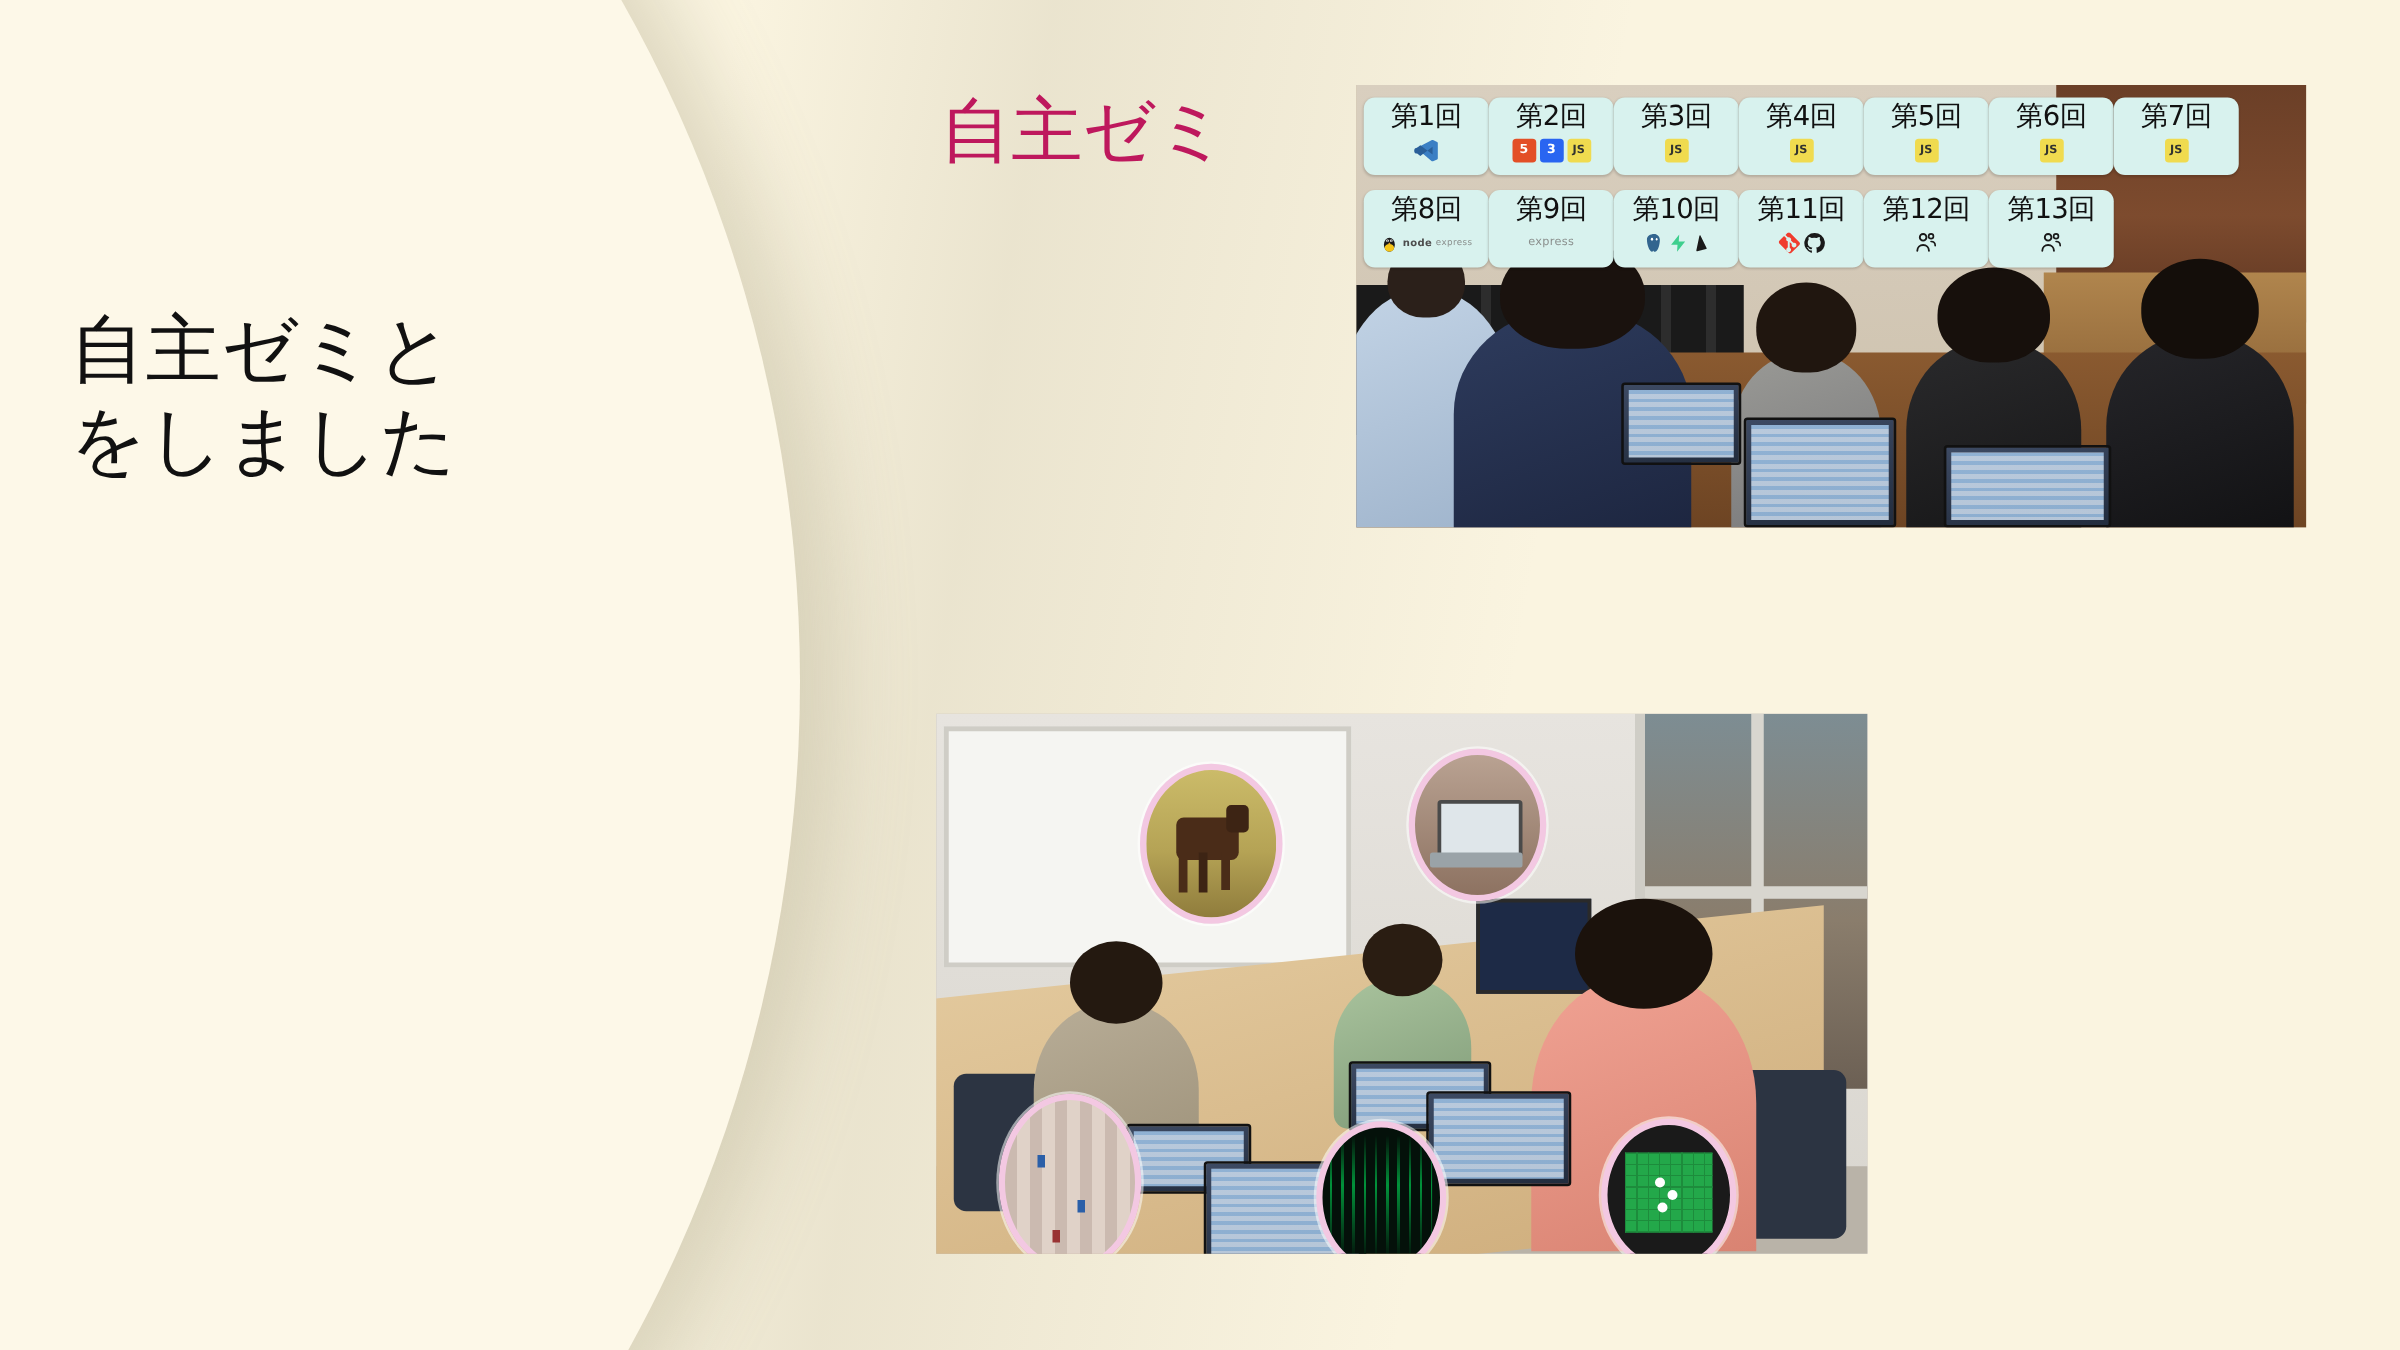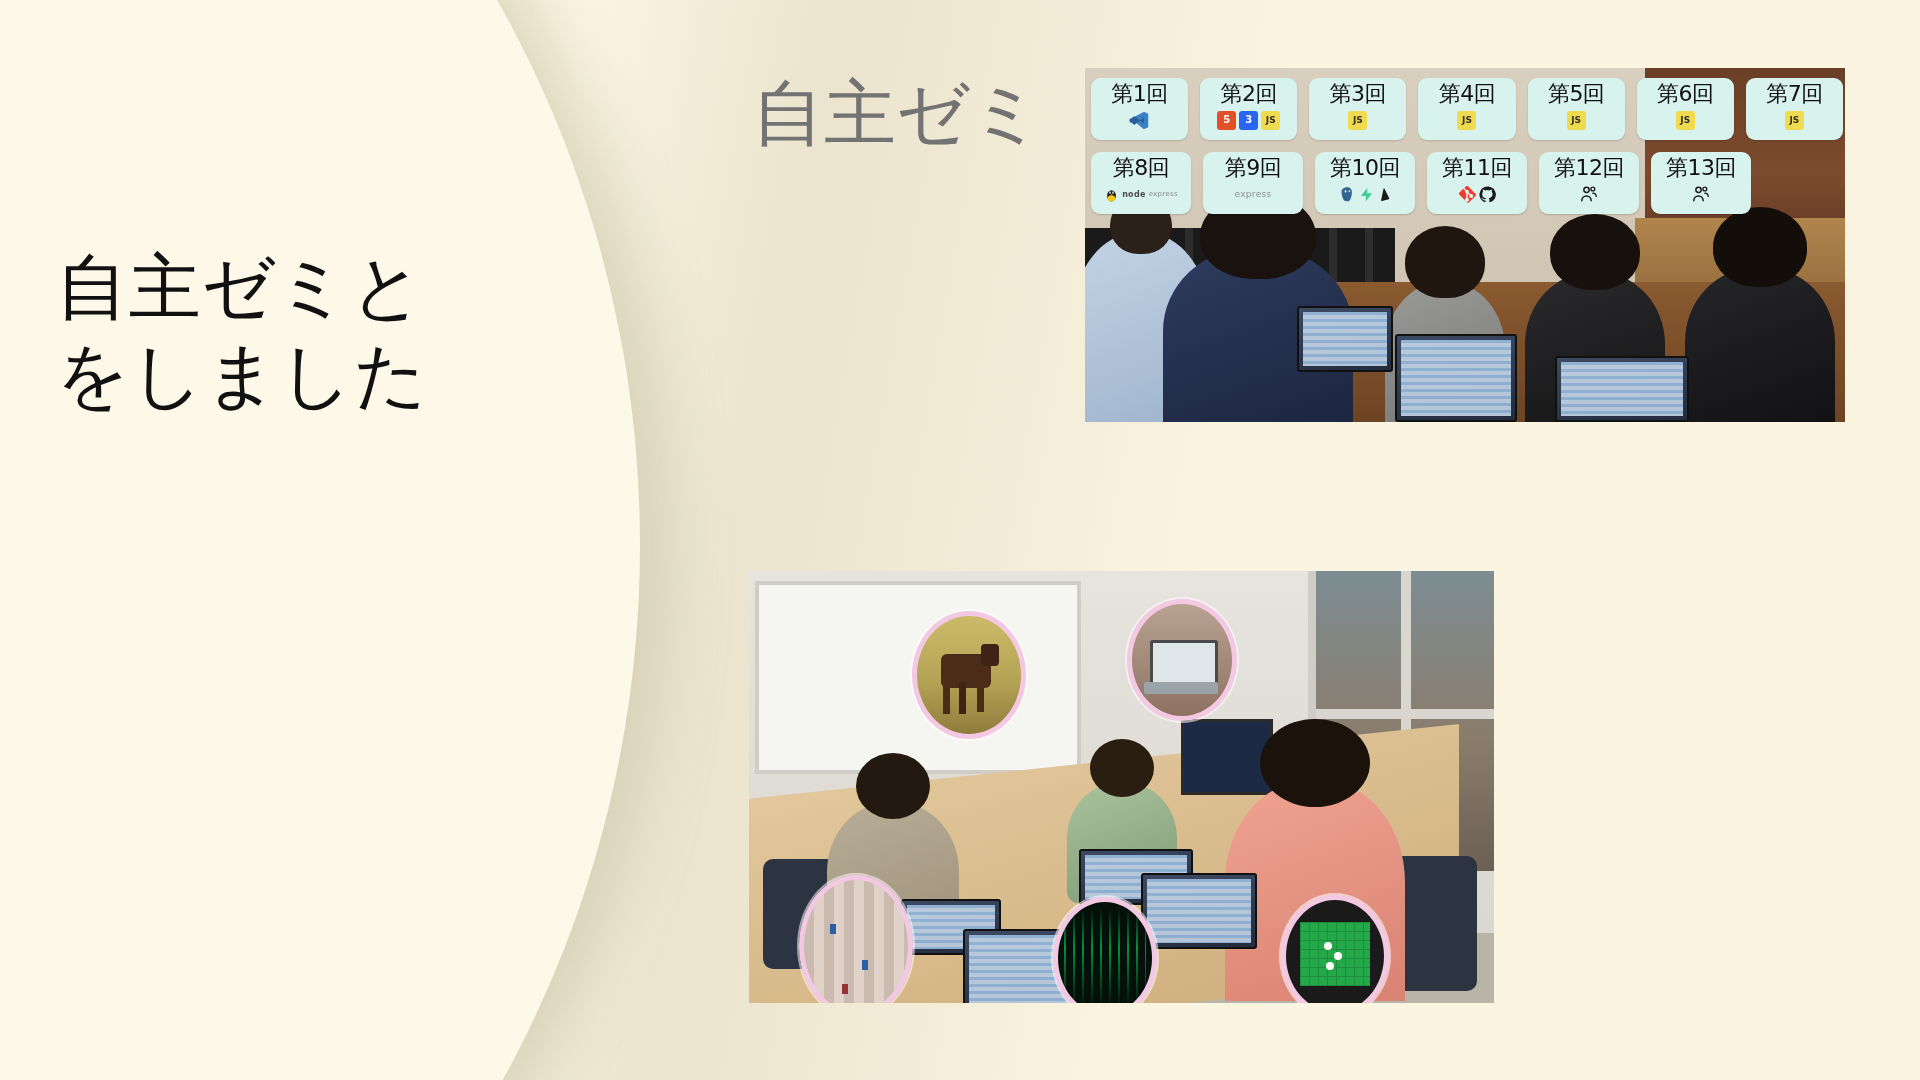--- a/index.html
+++ b/index.html
@@ -26,31 +26,31 @@
     border-radius:50%;
     background:#fdf8e8;
     box-shadow:42px 0 60px -10px rgba(160,152,120,.30);
   }
 
   
   .headline{
     position:absolute;left:56px;top:244px;
     z-index:5;
     color:#111;
-    font-size:72px;
+    font-size:60px;
     line-height:1.22;
     letter-spacing:.01em;
     font-weight:400;
   }
   .headline .ln{display:block;white-space:nowrap;}
 
   
   .cap{
-    position:absolute;z-index:5;color:#737373;
-    font-size:72px;line-height:1;white-space:nowrap;font-weight:400;
+    position:absolute;z-index:5;color:#be185d;
+    font-size:57px;line-height:1;white-space:nowrap;font-weight:400;
   }
   #cap-zemi{left:752px;top:77px;}
   #cap-komaba{left:1592px;top:566px;}
 
   
   .photo{position:absolute;overflow:hidden;z-index:4;}
   #photo-zemi{left:1085px;top:68px;width:760px;height:354px;background:#cdbfa7;}
   #photo-komaba{left:749px;top:571px;width:745px;height:432px;background:#c9c4bd;}
 
   
@@ -91,21 +91,21 @@
     width:62px;height:56px;border-radius:50%;background:#2a1d17;}
   .k-monitor{position:absolute;width:86px;height:70px;background:#1d2a46;border:3px solid #2a2a2a;}
   .k-chair{position:absolute;background:#2c3442;border-radius:10px;}
 
   
   .bub{position:absolute;border-radius:50%;border:5px solid #f3c8e2;
     box-shadow:0 0 0 2px rgba(255,255,255,.55);overflow:hidden;z-index:6;}
 
   
   .cards{position:absolute;left:1091px;top:78px;width:752px;z-index:7;}
-  .crow{display:flex;gap:12px;text-align:center;}
+  .crow{display:flex;gap:0;text-align:center;}
   .crow + .crow{margin-top:12px;}
   .card{
     width:100px;height:62px;border-radius:9px;
     background:#d8f2ee;
     display:flex;flex-direction:column;align-items:center;justify-content:flex-start;
     padding-top:4px;box-sizing:border-box;
     box-shadow:0 1px 2px rgba(0,0,0,.16);
   }
   .card .t{font-size:22px;color:#111;line-height:1.05;letter-spacing:-.5px;white-space:nowrap;}
   .card .ic{display:flex;align-items:center;justify-content:center;gap:3px;margin-top:3px;height:24px;}

